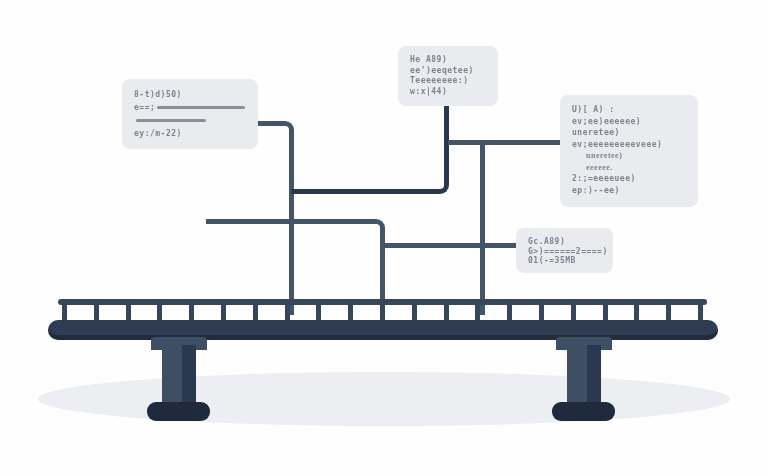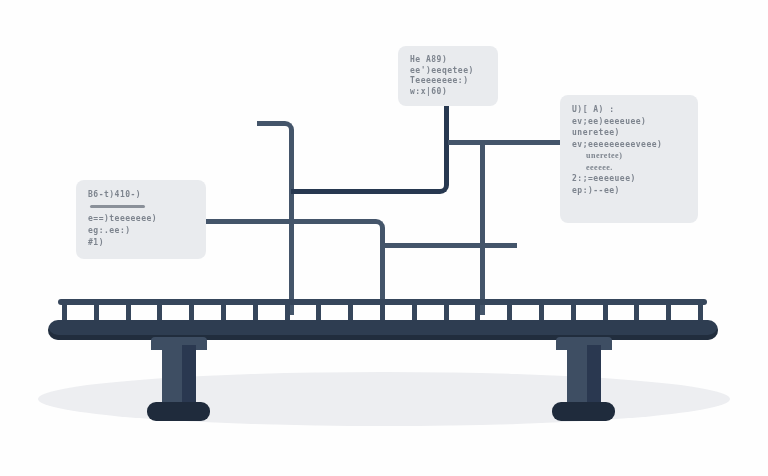--- a/index.html
+++ b/index.html
@@ -40,21 +40,21 @@
     border-radius:8px;padding:9px 12px;box-sizing:border-box;
     color:var(--text,#7d848e);font-size:8px;font-weight:bold;letter-spacing:.5px;
     overflow:hidden;white-space:nowrap;
   }
   .callout .cl-line{display:block;}
   .callout .cl-bar{display:inline-block;height:3px;background:#8a9099;border-radius:2px;vertical-align:middle;margin-left:2px;}
   .callout .indent{padding-left:14px;font-family:Liberation Serif, serif;}
   #callout-1{left:122px;top:79px;width:136px;height:70px;line-height:13px;}
   #callout-2{left:76px;top:180px;width:130px;height:79px;line-height:12px;}
   #callout-3{left:398px;top:46px;width:100px;height:60px;line-height:10.5px;}
-  #callout-4{left:560px;top:95px;width:138px;height:128px;line-height:11.5px;}
+  #callout-4{left:560px;top:95px;width:138px;height:112px;line-height:11.5px;}
   #callout-5{left:516px;top:228px;width:97px;height:45px;line-height:9.5px;}
 </style>
 </head>
 <body>
 
 <div class="stage" style="--box-bg: #e9ebee; --text: #7d848e; --line: #44556a; --line-dark: #273850; --bridge: #2e3d51; --bridge-mid: #36465b; --bridge-light: #3e4e63; --bridge-darkcol: #2a3850; --bridge-dark: #1f2b3c; --shadow: #edeef1;">
 
   <div class="ground-shadow"></div>
 
   <div class="conn elbow-tr c-box1"></div>
@@ -91,37 +91,41 @@
       </div>
     <div class="deck"></div>
     <div class="pier-cap left"></div>
     <div class="pier-col left"></div>
     <div class="pier-base left"></div>
     <div class="pier-cap right"></div>
     <div class="pier-col right"></div>
     <div class="pier-base right"></div>
   </div>
 
-  <div class="callout" id="callout-2">
-      <span class="cl-line"><span>B6-t)410-)</span></span>
-      <span class="cl-line"><span class="cl-bar" style="width: 55px;"></span></span>
-      <span class="cl-line"><span>e==)teeeeeee)</span></span>
-      <span class="cl-line"><span>eg:.ee:)</span></span>
-      <span class="cl-line"><span>#1)</span></span>
+  <div class="callout" id="callout-1">
+      <span class="cl-line"><span>8-t)d)50)</span></span>
+      <span class="cl-line"><span>e==;</span><span class="cl-bar" style="width: 88px;"></span></span>
+      <span class="cl-line"><span class="cl-bar" style="width: 70px;"></span></span>
+      <span class="cl-line"><span>ey:/m-22)</span></span>
     </div>
   <div class="callout" id="callout-3">
       <span class="cl-line"><span>He A89)</span></span>
       <span class="cl-line"><span>ee')eeqetee)</span></span>
       <span class="cl-line"><span>Teeeeeeee:)</span></span>
-      <span class="cl-line"><span>w:x|60)</span></span>
+      <span class="cl-line"><span>w:x|44)</span></span>
     </div>
   <div class="callout" id="callout-4">
       <span class="cl-line"><span>U)[ A)  :</span></span>
-      <span class="cl-line"><span>ev;ee)eeeeuee)</span></span>
+      <span class="cl-line"><span>ev;ee)eeeeee)</span></span>
       <span class="cl-line"><span>uneretee)</span></span>
       <span class="cl-line"><span>ev;eeeeeeeeeveee)</span></span>
       <span class="cl-line indent"><span>uneretee)</span></span>
       <span class="cl-line indent"><span>eeeeee.</span></span>
       <span class="cl-line"><span>2:;=eeeeuee)</span></span>
       <span class="cl-line"><span>ep:)--ee)</span></span>
     </div>
+  <div class="callout" id="callout-5">
+      <span class="cl-line"><span>Gc.A89)</span></span>
+      <span class="cl-line"><span>G&gt;)======2====)</span></span>
+      <span class="cl-line"><span>01(-=35MB</span></span>
+    </div>
 
 </div>
 
 </body></html>

